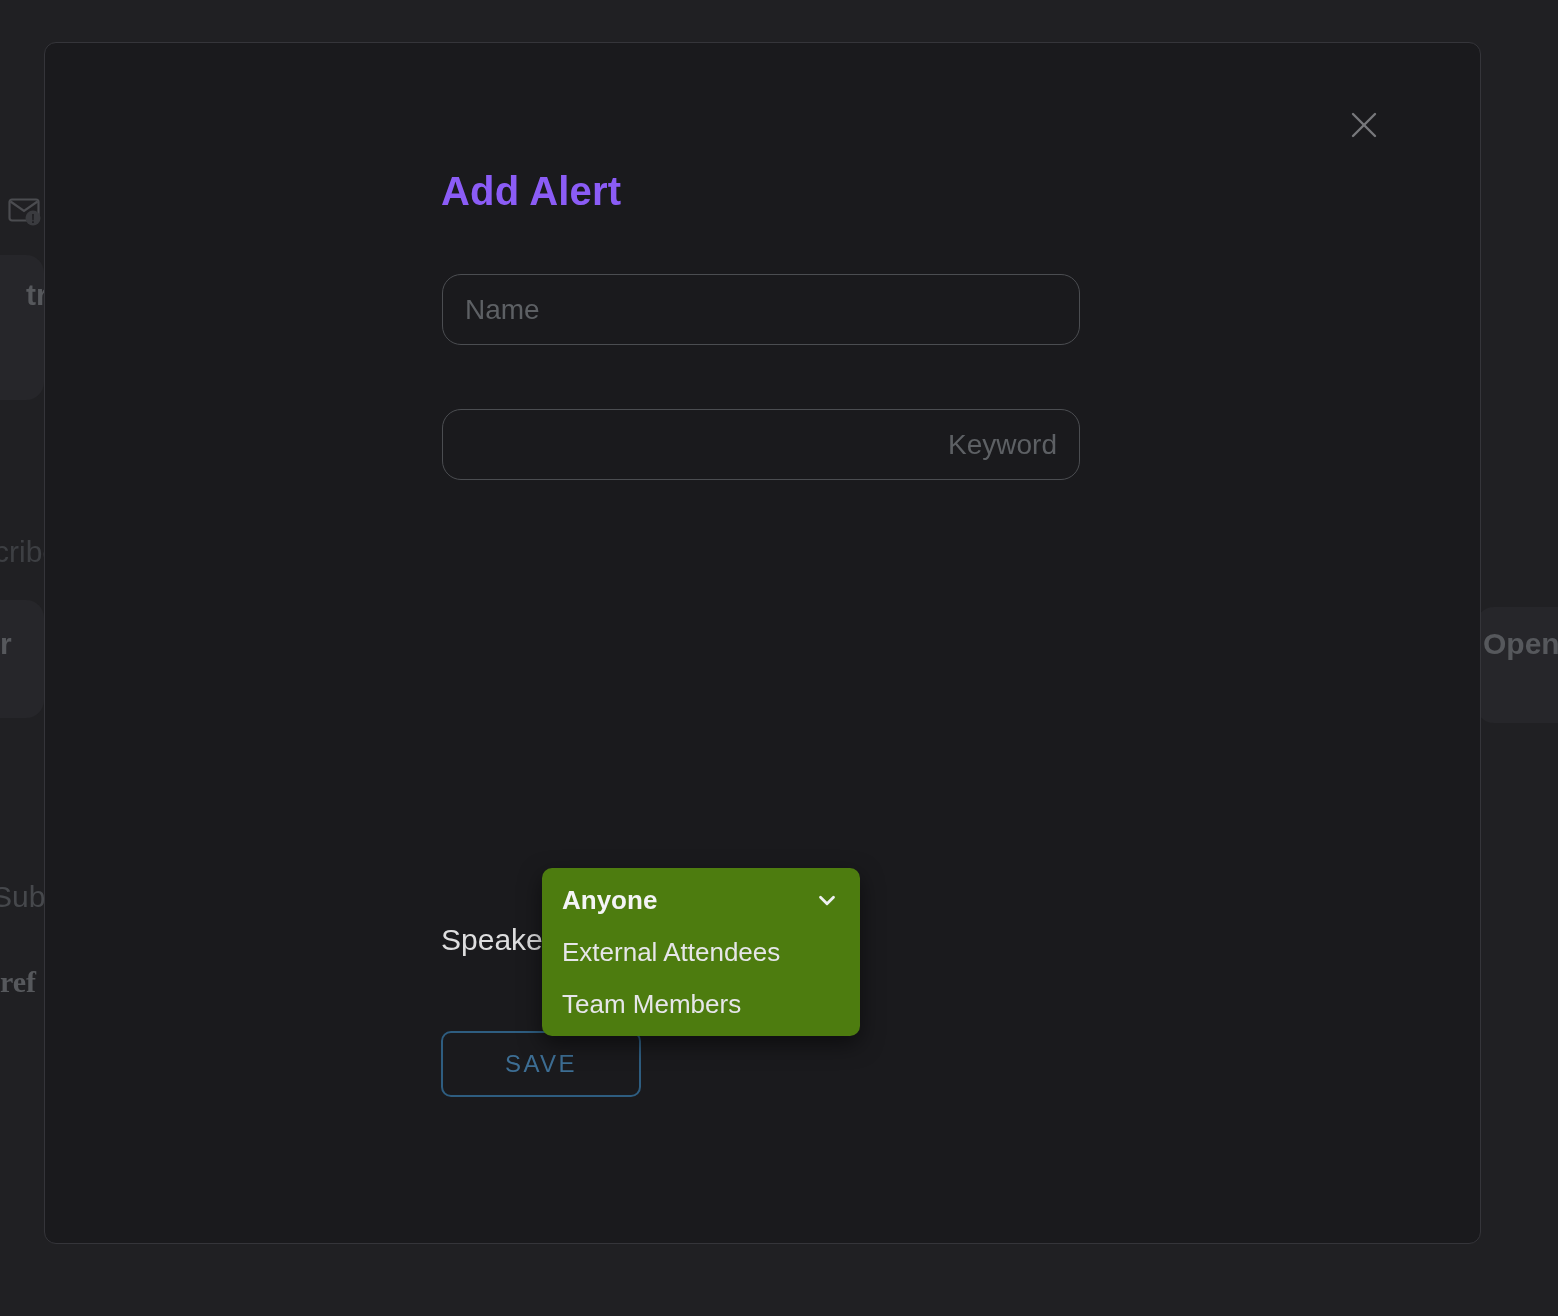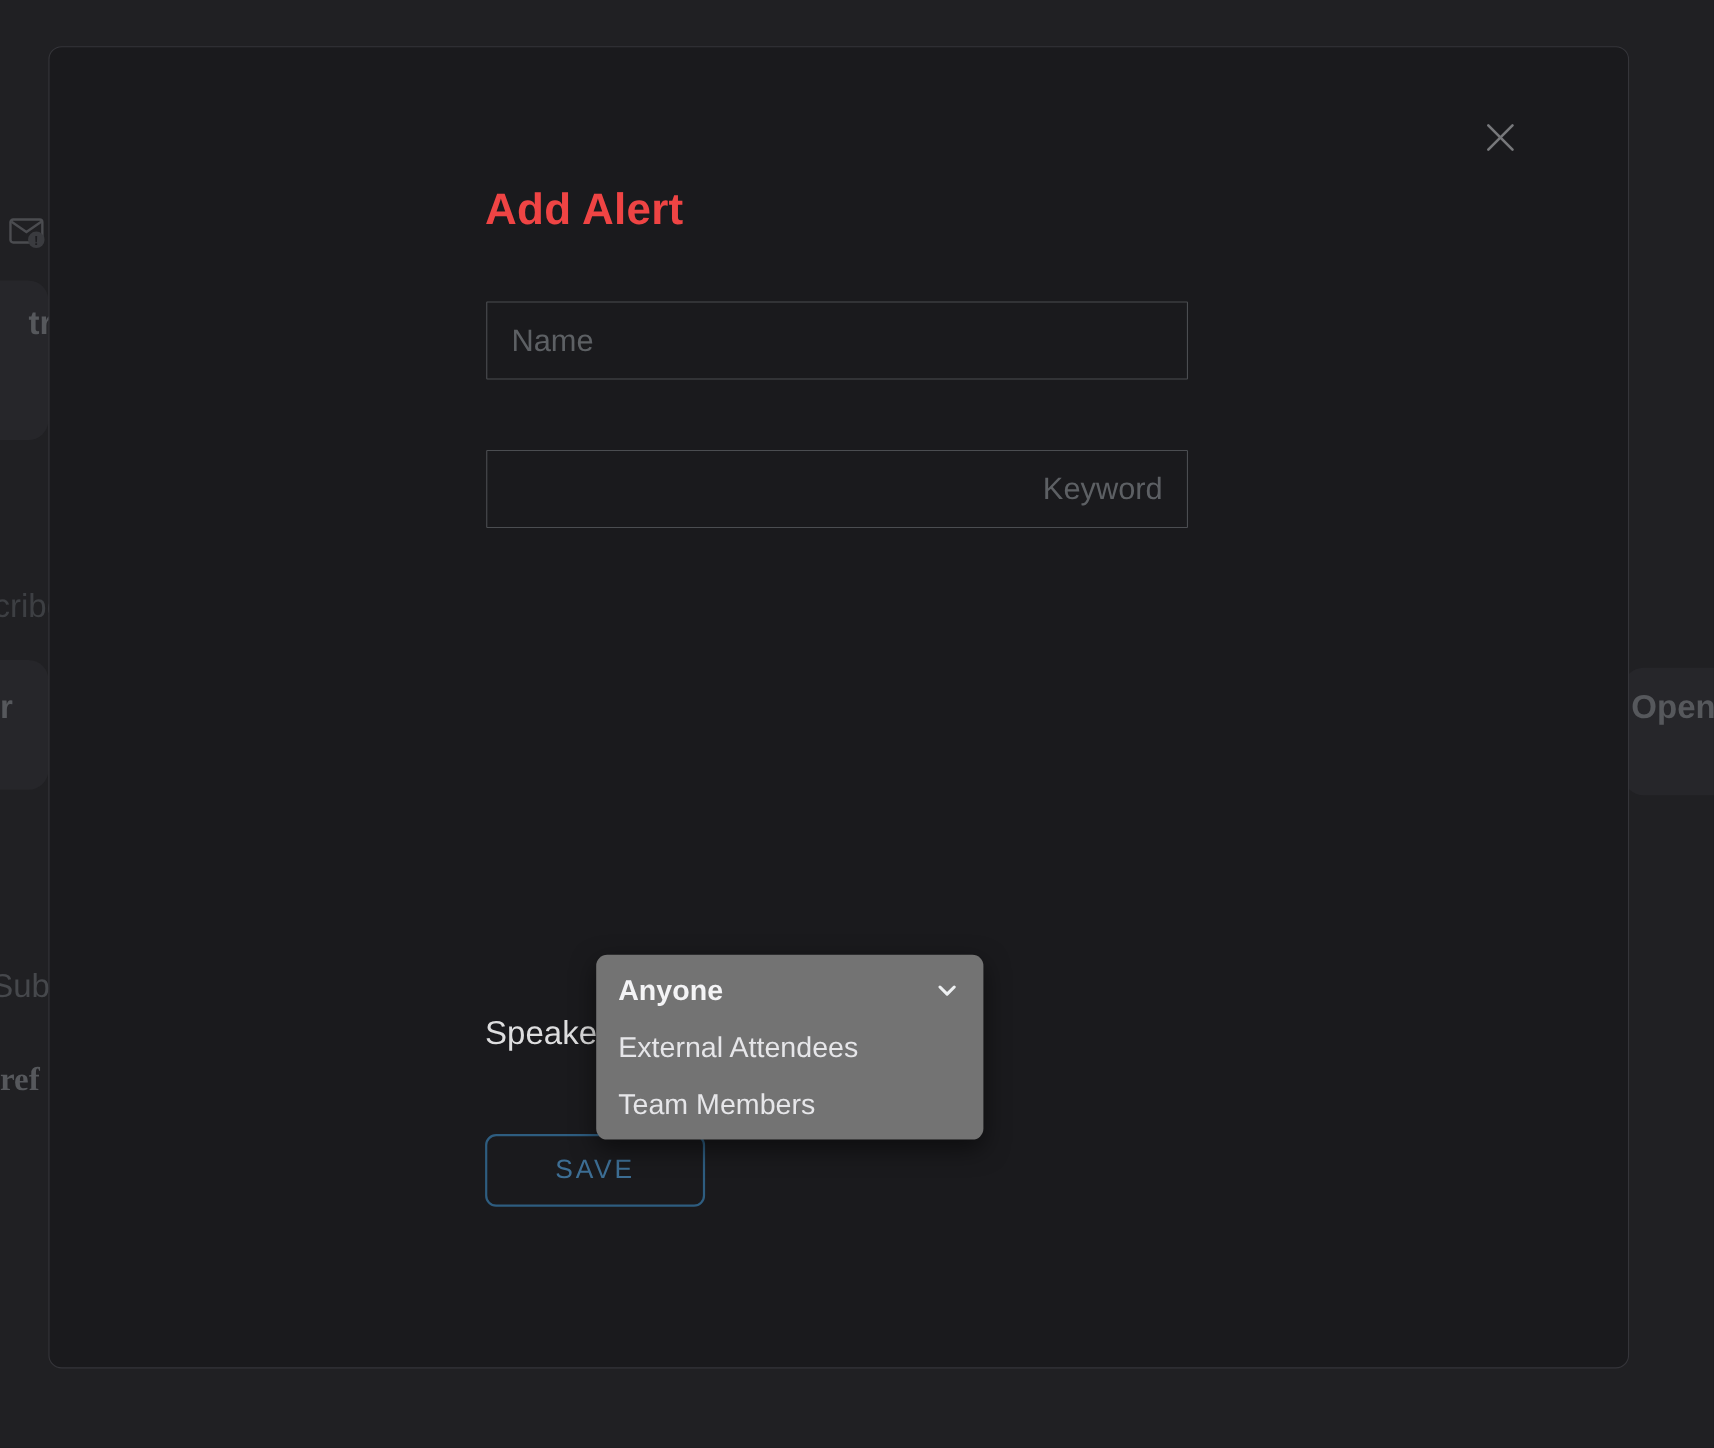--- a/index.html
+++ b/index.html
@@ -54,30 +54,30 @@
     top: 60px; right: 94px;
     width: 44px; height: 44px;
     display: flex; align-items: center; justify-content: center;
     cursor: pointer;
   }
   .modal-title {
     position: absolute;
     left: 396px; top: 126px;
     font-size: 40px;
     font-weight: 600;
-    color: #ef4444;
+    color: #8b5cf6;
     letter-spacing: 0.2px;
   }
   .text-field {
     position: absolute;
     left: 397px;
     width: 638px; height: 71px;
     background: transparent;
     border: 1px solid #4b4d51;
-    border-radius: 1px;
+    border-radius: 19px;
     color: #d8d8da;
     font-size: 28px;
     font-family: "Liberation Sans", sans-serif;
     padding: 0 22px;
     outline: none;
   }
   .text-field::placeholder { color: #5d6064; }
   .field-name    { top: 231px; }
   .field-keyword { top: 366px; text-align: right; }
 
@@ -85,22 +85,22 @@
     position: absolute;
     left: 396px; top: 880px;
     font-size: 30px;
     color: #dededf;
   }
 
   
   .dropdown {
     position: absolute;
     left: 542px; top: 868px;
-    width: 352px; height: 168px;
-    background: #737373;
+    width: 318px; height: 168px;
+    background: #4d7c0f;
     border-radius: 10px;
     box-shadow: 0 8px 22px rgba(0,0,0,0.5);
     padding-top: 6px;
     z-index: 6;
   }
   .dropdown-row {
     height: 52px;
     display: flex; align-items: center;
     padding: 0 20px;
     font-size: 26px;

